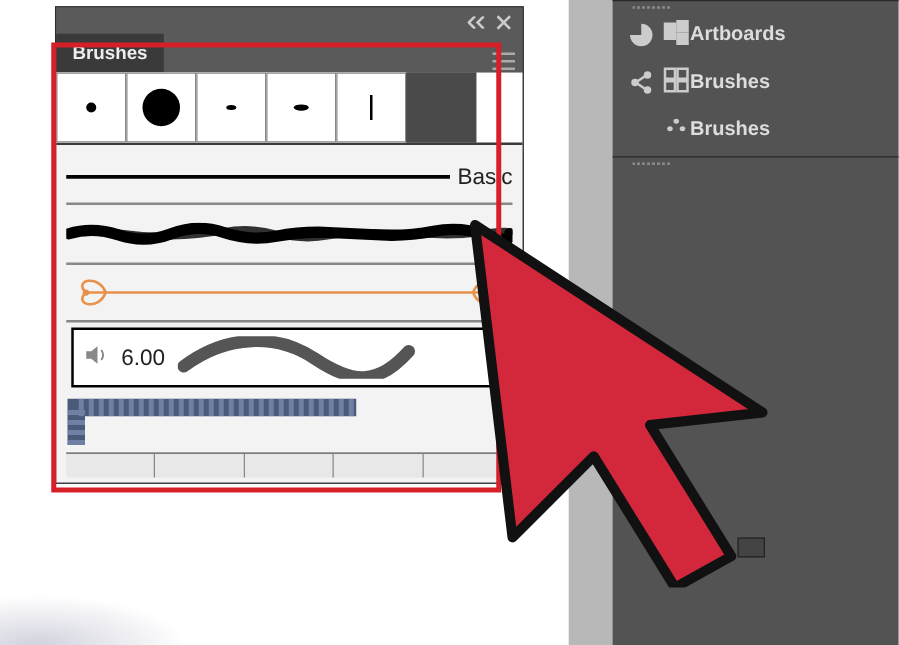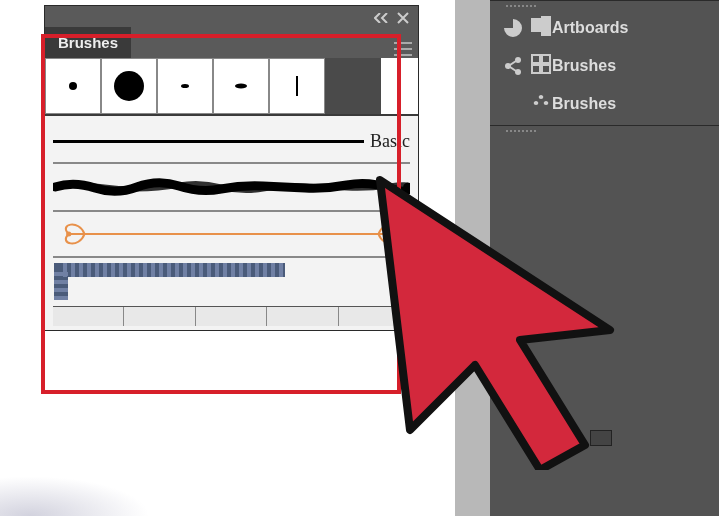--- a/index.html
+++ b/index.html
@@ -136,21 +136,20 @@
   
   .stroke-preview {
     background: #f3f3f3;
     padding: 4px 8px;
   }
   .basic-row {
     display: flex;
     align-items: center;
     height: 44px;
     border-bottom: 2px solid #888;
-    font-family: Liberation Serif, serif;
   }
   .basic-line {
     flex: 1; height: 3px; background: #000;
   }
   .basic-label {
     margin-left: 6px;
     font-size: 18px;
     color: #222;
   }
   .rough-row {
@@ -361,20 +360,32 @@
       </div>
       <div class="art-row">
         <svg width="100%" height="40" viewBox="0 0 340 40" preserveAspectRatio="none">
           <line x1="15" y1="20" x2="325" y2="20" stroke="#e8914a" stroke-width="2"></line>
           <path d="M15 20 C 5 30, 25 35, 30 20 M15 20 C 5 10, 25 5, 30 20" stroke="#e8914a" stroke-width="2" fill="none"></path>
           <path d="M325 20 C 335 30, 315 35, 310 20 M325 20 C 335 10, 315 5, 310 20" stroke="#e8914a" stroke-width="2" fill="none"></path>
           <circle cx="15" cy="20" r="2.5" fill="#e8914a"></circle>
             <circle cx="325" cy="20" r="2.5" fill="#e8914a"></circle>
         </svg>
       </div>
+      <div class="scatter-row">
+        <span>
+          <svg width="20" height="18" viewBox="0 0 20 18">
+              <path d="M2 6 L6 6 L11 2 L11 16 L6 12 L2 12 Z" fill="#888"></path>
+              <path d="M14 5 Q17 9 14 13" stroke="#888" fill="none" stroke-width="1.5"></path>
+            </svg>
+        </span>
+        <span class="scatter-num">6.00</span>
+        <svg width="190" height="34" viewBox="0 0 190 34">
+          <path d="M5 24 C 40 -2, 80 -2, 110 18 S 160 40, 185 12" stroke="#555" stroke-width="10" fill="none" stroke-linecap="round"></path>
+        </svg>
+      </div>
       <div class="pattern-row">
         <svg width="240" height="44" viewBox="0 0 240 44">
           <path d="M8 38 L8 8 L232 8" stroke="#4a5b7a" stroke-width="14" fill="none" stroke-linejoin="miter"></path>
           <path d="M8 38 L8 8 L232 8" stroke="#8a9ac0" stroke-width="14" fill="none" stroke-dasharray="4 4" opacity="0.6"></path>
         </svg>
       </div>
       <div class="bottom-ticks">
         <div></div>
           <div></div>
           <div></div>

